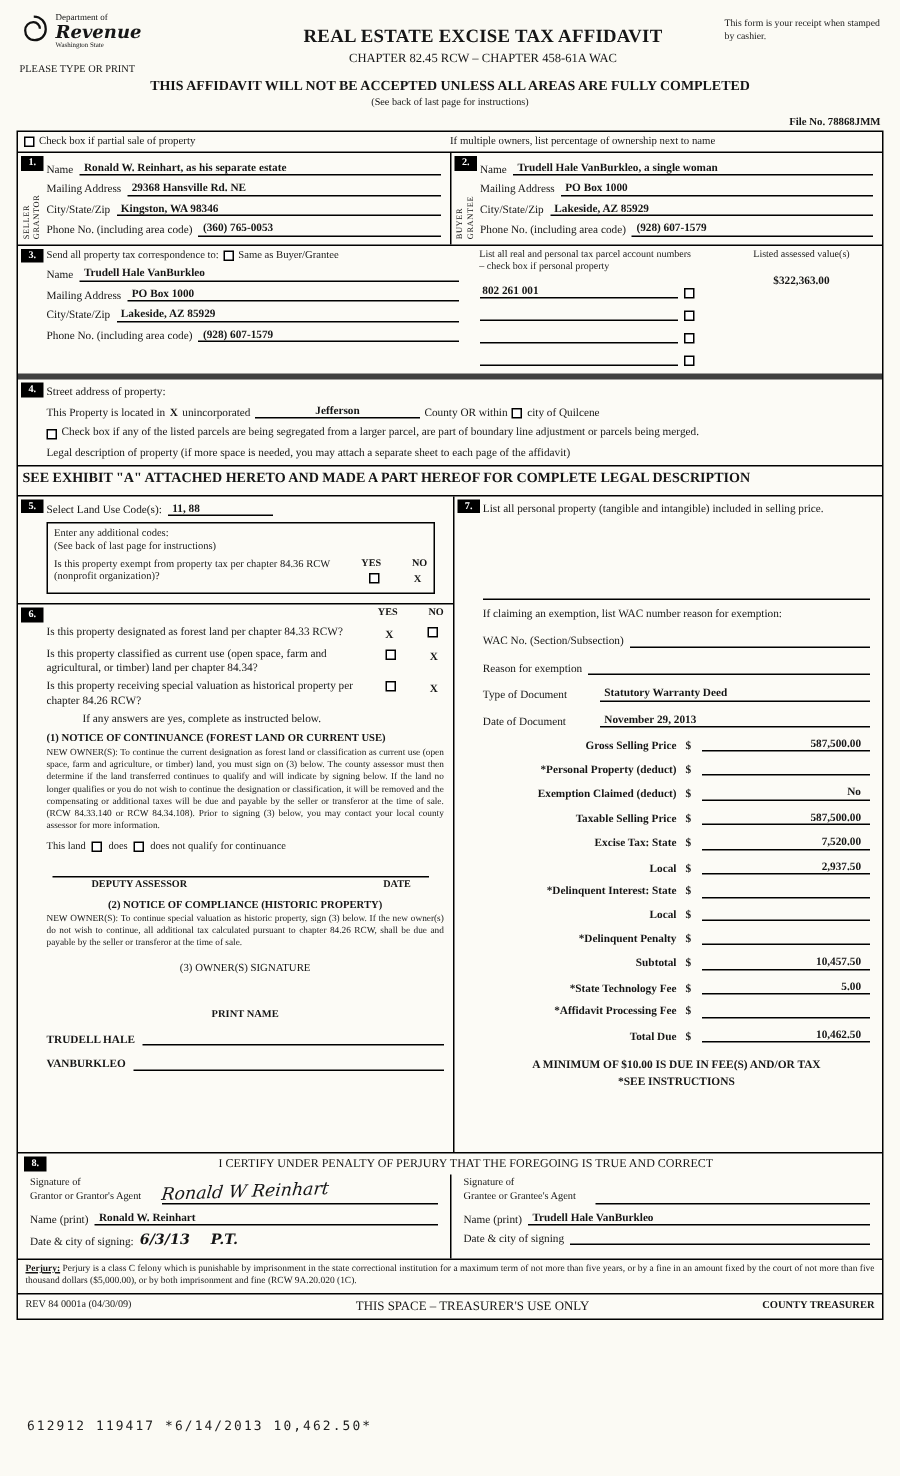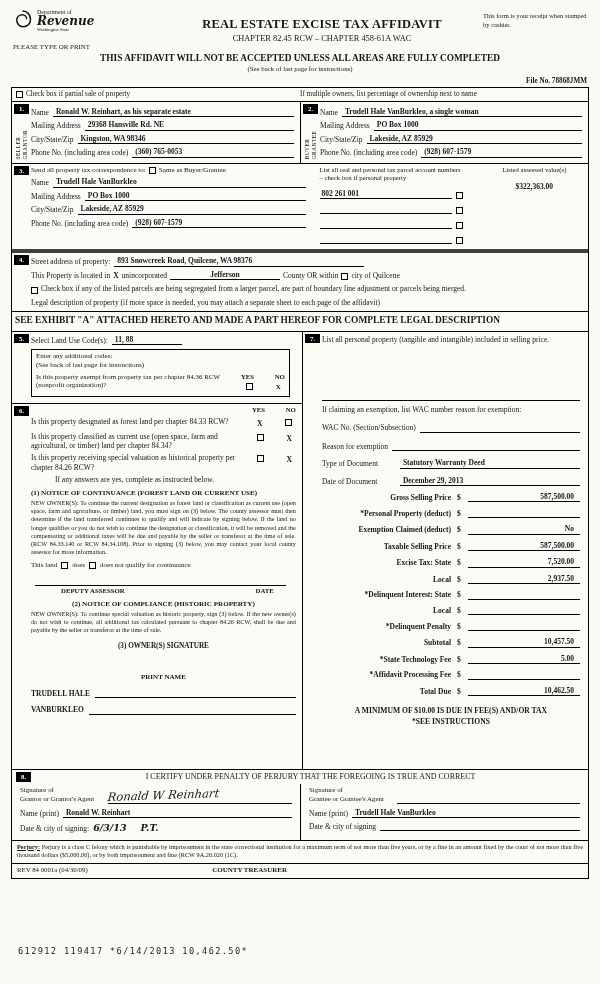--- a/index.html
+++ b/index.html
@@ -84,21 +84,21 @@
 
 .sec6{position:relative;border-top:1px solid #000;padding:2px 6px 4px 19px;}
 .sec6 .num{position:absolute;left:2px;top:2px;}
 .sec6 .ynh-row{display:flex;justify-content:flex-end;}
 .ntitle{font-weight:bold;text-align:left;font-size:7.1px;margin-top:5px;}
 .nbody{font-size:6.2px;line-height:1.3;text-align:justify;margin-top:1px;}
 .landrow{display:flex;align-items:center;gap:4px;margin-top:5px;font-size:7px;}
 .sigline{border-bottom:1px solid #000;height:14px;margin:2px 10px 0 4px;}
 .deprow{display:flex;justify-content:space-between;font-size:6.8px;font-weight:bold;padding:1px 22px 0 30px;}
 .center{text-align:center;}
-.ownsig{font-weight:bold;font-size:7.2px;margin-top:8px;}
+.ownsig{font-weight:normal;font-size:7.2px;margin-top:8px;}
 .printname{font-weight:bold;font-size:7px;margin-top:22px;}
 .pnrow{display:flex;align-items:flex-end;gap:5px;margin-top:7px;}
 .pnline{flex:1;border-bottom:1px solid #000;height:8px;}
 
 
 .sec7{position:relative;padding:2px 8px 4px 19px;}
 .sec7 .num{position:absolute;left:2px;top:2px;}
 .s7space{height:54px;border-bottom:1px solid #000;margin:3px 0 4px;}
 .linerow{display:flex;align-items:flex-end;margin-top:9px;}
 .linefill{flex:1;border-bottom:1px solid #000;height:8px;}
@@ -273,21 +273,20 @@
           <div class="colhead">Listed assessed value(s)</div>
           <div class="assessed-val">$322,363.00</div>
         </div>
       </div>
     </div>
 
     <div class="sec4">
       <span class="num">4.</span>
       <div class="frow" style="margin-top:1px;">
         <span class="flabel">Street address of property:</span>
-        <span class="uv" style="min-width:250px;">893 Snowcreek Road, Quilcene, WA 98376</span>
       </div>
       <div class="inlinebits">
         <span>This Property is located in</span>
         <span class="bold">X</span>
         <span>unincorporated</span>
         <span class="uv" style="min-width:110px;text-align:center;">Jefferson</span>
         <span>County OR within</span>
         <span class="cb"></span>
         <span>city of Quilcene</span>
       </div>
@@ -411,21 +410,21 @@
           <div class="linerow">
               <span class="flabel">Reason for exemption</span>
               <span class="linefill"></span>
             </div>
           <div class="docrow">
               <span class="flabel">Type of Document</span>
               <span class="uv grow">Statutory Warranty Deed</span>
             </div>
           <div class="docrow">
               <span class="flabel">Date of Document</span>
-              <span class="uv grow">December 29, 2013</span>
+              <span class="uv grow">November 29, 2013</span>
             </div>
 
           <div class="mrow">
               <span class="mlabel">Gross Selling Price</span>
               <span class="mdollar">$</span>
               <span class="mval">587,500.00</span>
             </div>
           <div class="mrow">
               <span class="mlabel">*Personal Property (deduct)</span>
               <span class="mdollar">$</span>
@@ -539,18 +538,19 @@
       </div>
     </div>
 
     <div class="perjury">
       <span class="bold" style="text-decoration:underline;">Perjury:</span>
       <span>Perjury is a class C felony which is punishable by imprisonment in the state correctional institution for a maximum term of not more than five years, or by a fine in an amount fixed by the court of not more than five thousand dollars ($5,000.00), or by both imprisonment and fine (RCW 9A.20.020 (1C).</span>
     </div>
 
     <div class="footrow">
       <span class="foot-rev">REV 84 0001a (04/30/09)</span>
+      <span class="foot-space">THIS SPACE – TREASURER'S USE ONLY</span>
       <span class="foot-ct">COUNTY TREASURER</span>
     </div>
   </div>
 
   <div class="stamp">612912 119417 *6/14/2013 10,462.50*</div>
 </div>
 
 </body></html>

